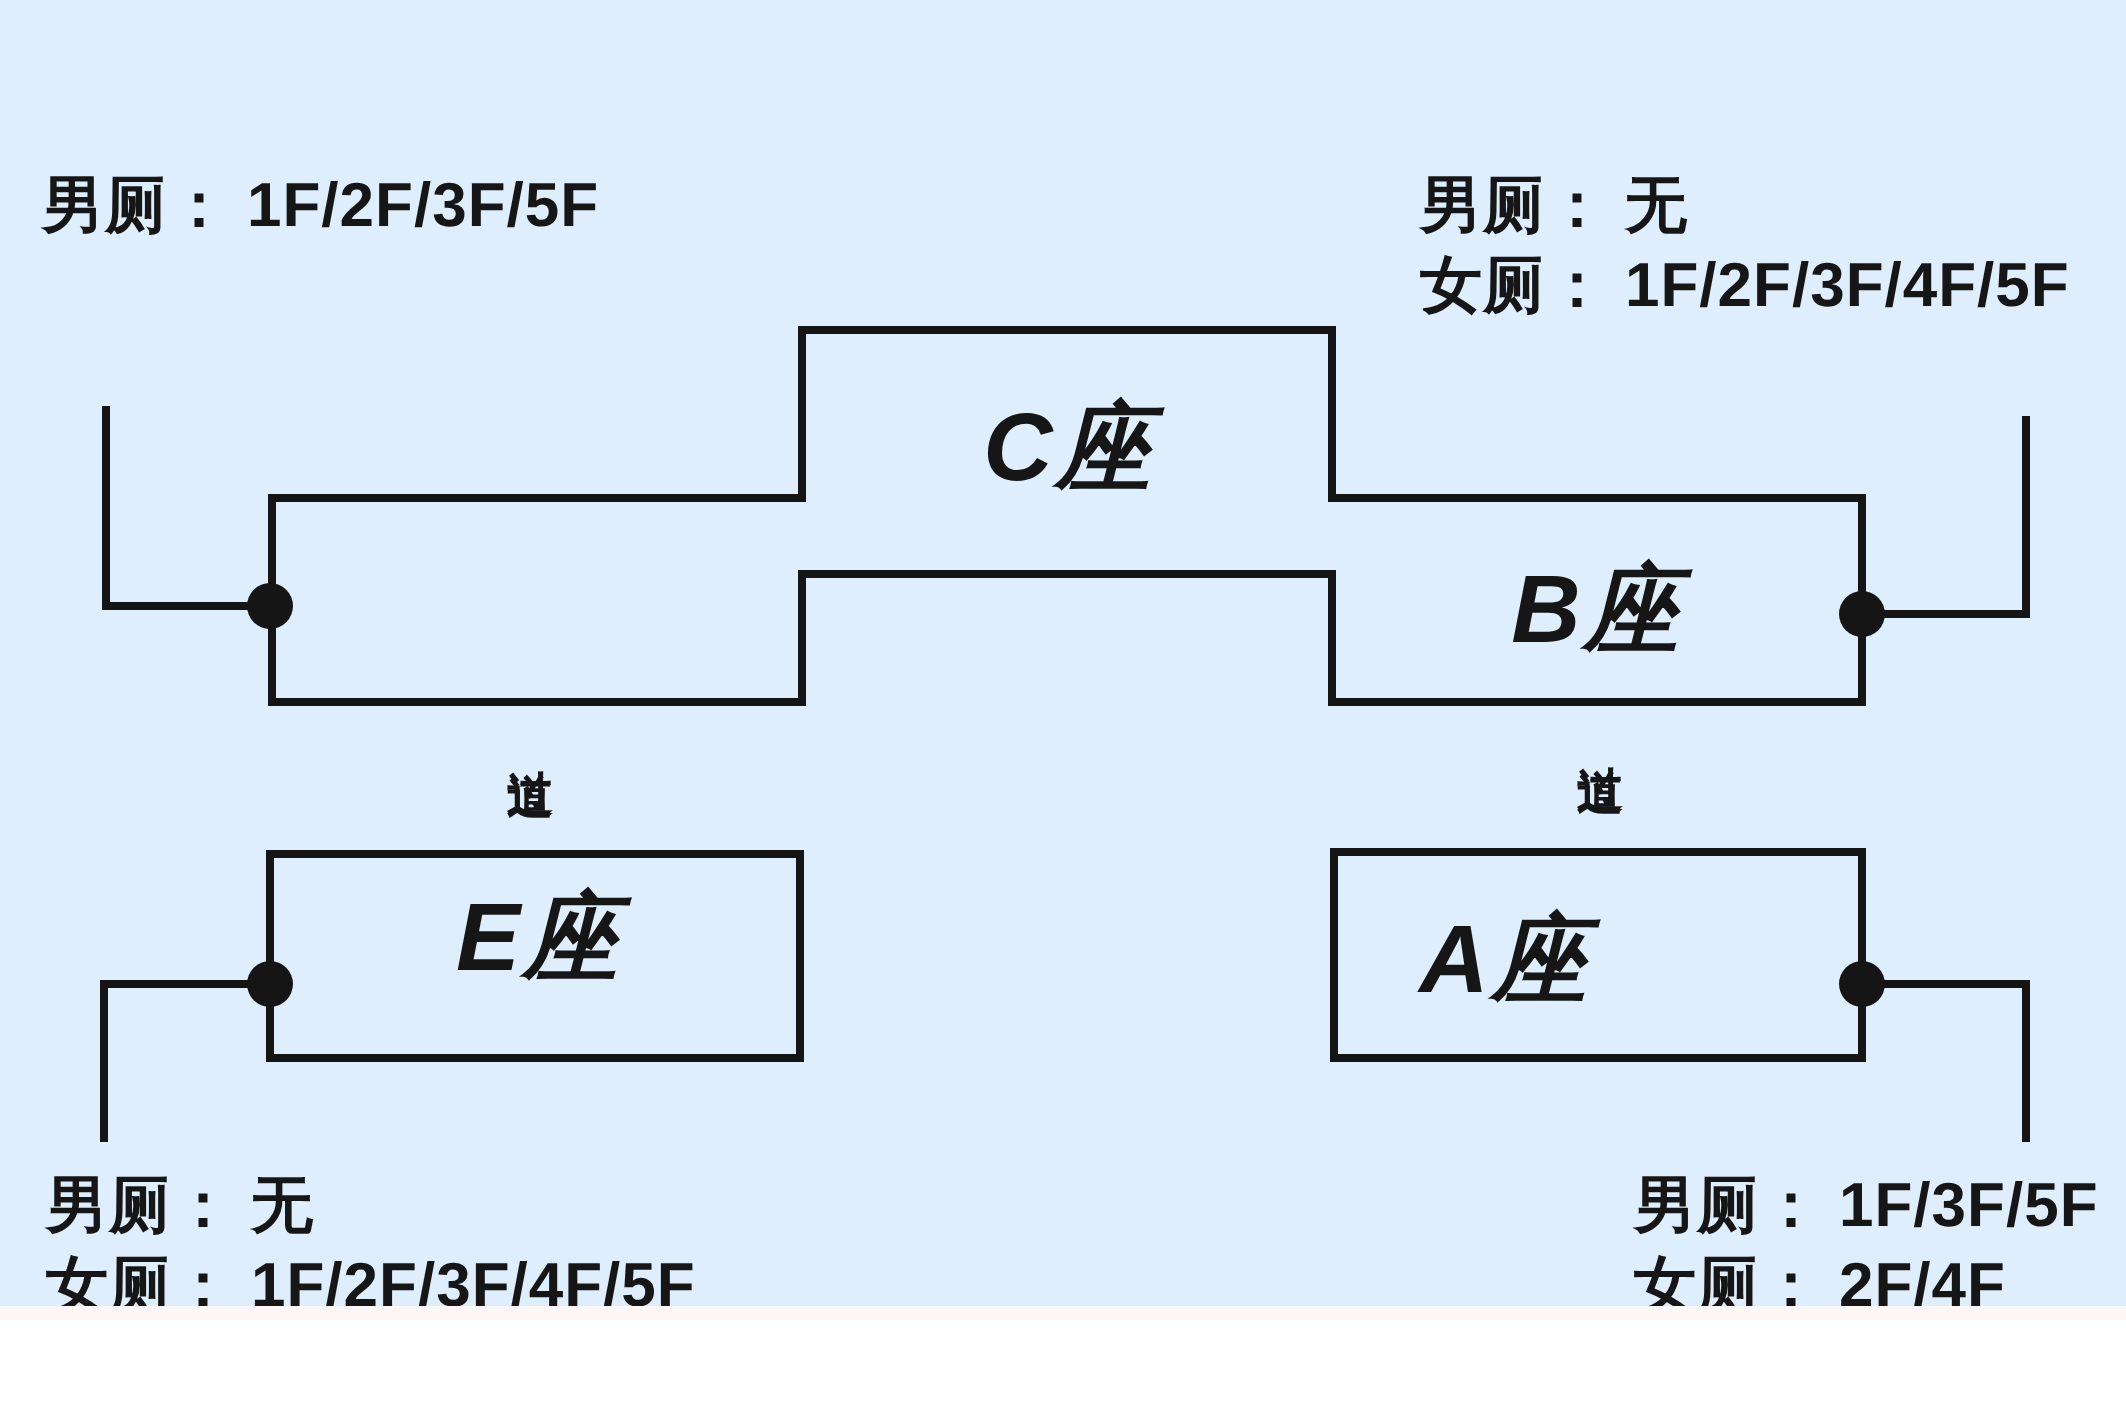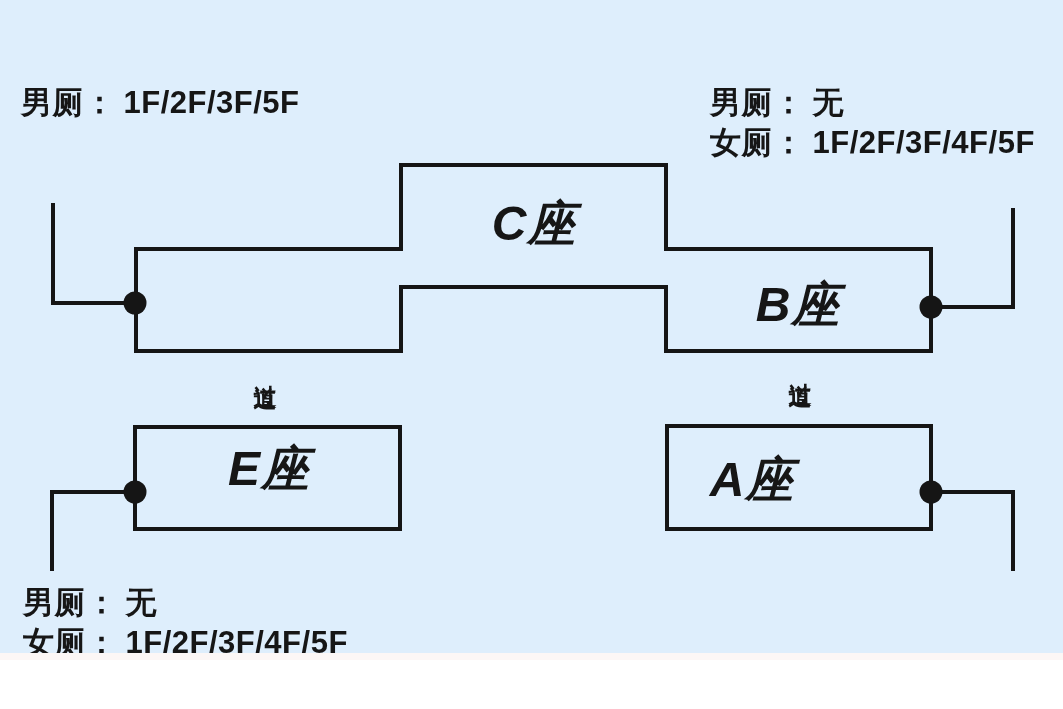--- a/index.html
+++ b/index.html
@@ -106,20 +106,28 @@
 
   <div class="anno anno-bl">
     <div>
       <span>男厕：</span><span class="val">无</span>
     </div>
     <div>
       <span>女厕：</span><span class="val">1F/2F/3F/4F/5F</span>
     </div>
   </div>
 
+  <div class="anno anno-br">
+    <div>
+      <span>男厕：</span><span class="val">1F/3F/5F</span>
+    </div>
+    <div>
+      <span>女厕：</span><span class="val">2F/4F</span>
+    </div>
+  </div>
 
   <div class="bld bld-c">C座</div>
   <div class="bld bld-b">B座</div>
   <div class="bld bld-e">E座</div>
   <div class="bld bld-a">A座</div>
 
   <div class="aisle aisle-left">过道</div>
   <div class="aisle aisle-right">过道</div>
 
   <div class="footer-strip"></div>

